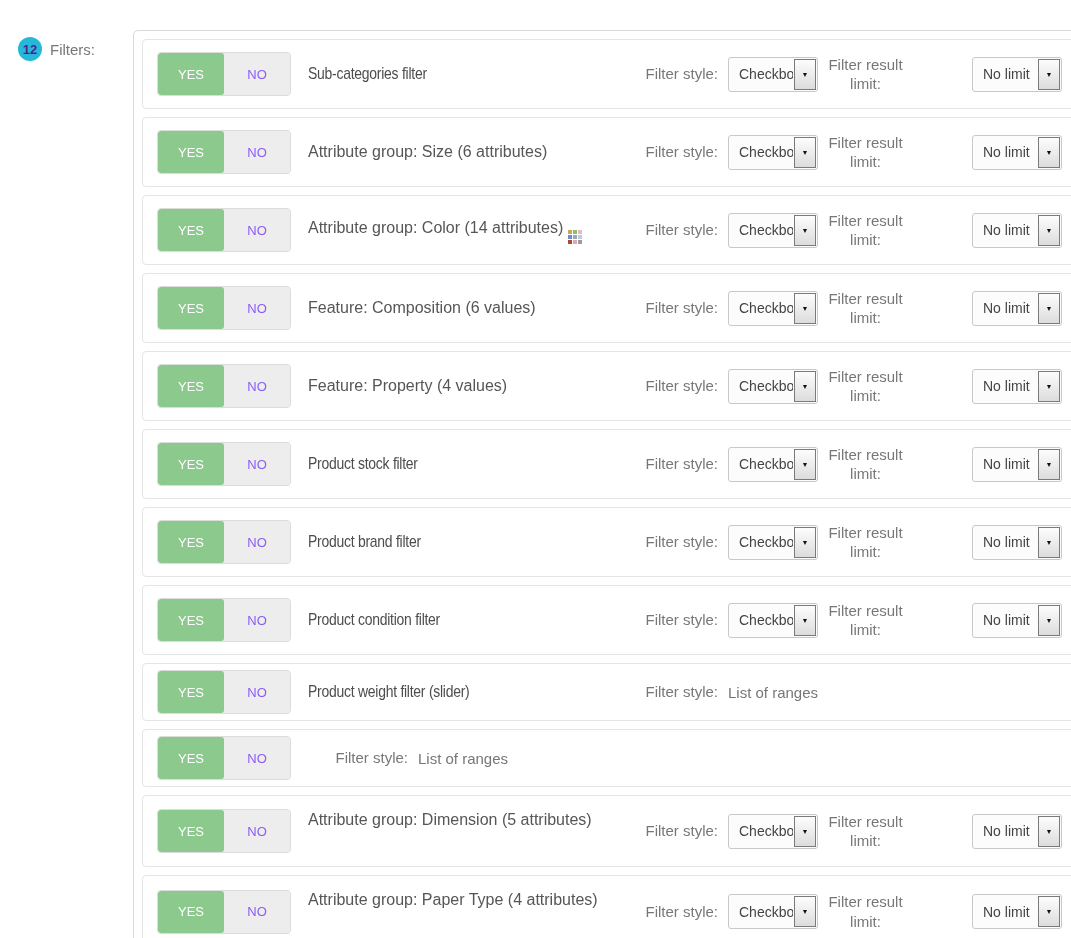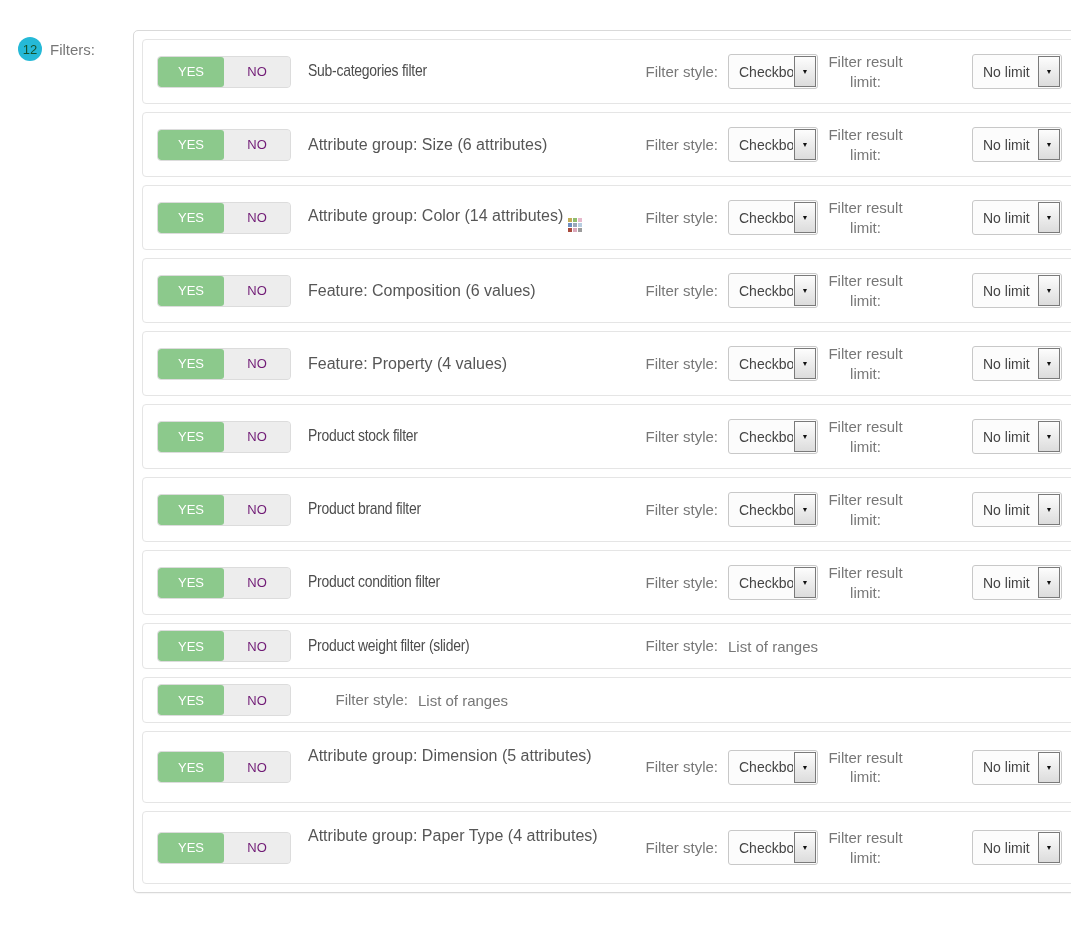--- a/index.html
+++ b/index.html
@@ -20,24 +20,25 @@
     margin-right: 7px;
     display: flex;
     align-items: center;
     gap: 8px;
     padding-top: 7px;
   }
   .count-badge {
     width: 24px; height: 24px;
     border-radius: 50%;
     background: #25b9d7;
-    color: #14532d;
+    color: #4c1d95;
     font-size: 13px;
     display: flex; align-items: center; justify-content: center;
     flex: 0 0 24px;
+    font-weight: bold;
   }
   .filters-label { color: #777; font-size: 15px; }
 
   
   .panel {
     flex: 1;
     border: 1px solid #d9d9d9;
     border-radius: 5px;
     background: #fff;
     box-shadow: 0 1px 1px rgba(0,0,0,0.04);
@@ -72,41 +73,41 @@
     padding: 12px 14px;
     margin-bottom: 8px;
     min-height: 62px;
   }
   .filter-row:last-child { margin-bottom: 0; }
   .filter-row.slim { padding: 6px 14px; min-height: 46px; }
 
   
   .toggle {
     flex: 0 0 134px;
-    height: 32px;
+    height: 44px;
     display: flex;
     border: 1px solid #dcdcdc;
     border-radius: 4px;
     overflow: hidden;
     margin-right: 17px;
     background: #ededed;
     cursor: pointer;
   }
   .toggle .yes {
     flex: 1;
     background: #8cc98c;
     color: #fff;
     display: flex; align-items: center; justify-content: center;
     font-size: 13px;
     border-radius: 3px;
   }
   .toggle .no {
     flex: 1;
     background: #ededed;
-    color: #701a75;
+    color: #8b5cf6;
     display: flex; align-items: center; justify-content: center;
     font-size: 13px;
   }
 
   
   .row-label {
     flex: 0 0 292px;
     font-size: 16px;
     color: #565656;
     line-height: 1.45;

